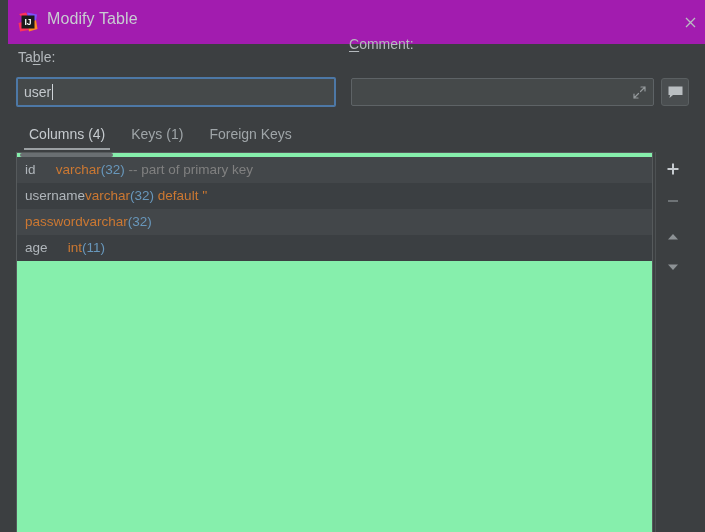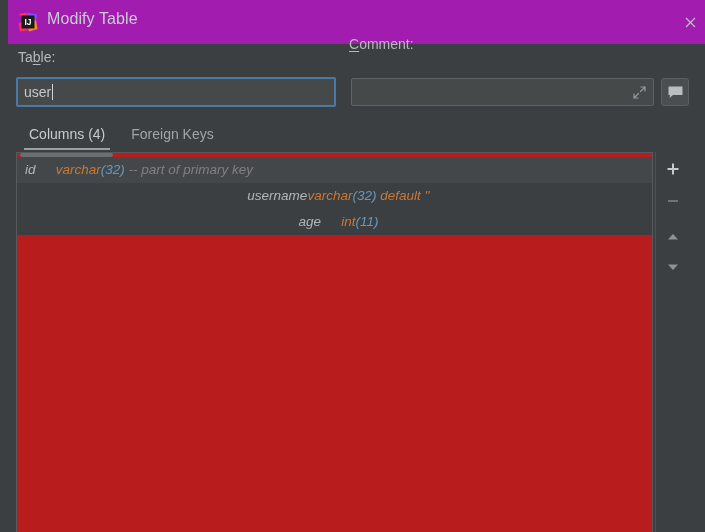--- a/index.html
+++ b/index.html
@@ -176,23 +176,22 @@
   
   .list-panel {
     position: absolute;
     left: 16px;
     top: 152px;
     width: 637px;
     height: 380px;
     box-sizing: border-box;
     border: 1px solid #565a5c;
     border-bottom: none;
-    background: #b91c1c;
+    background: #86efac;
     overflow: hidden;
-    font-style: italic;
   }
   .hscroll {
     position: absolute;
     left: 3px;
     top: 0px;
     width: 93px;
     height: 4px;
     background: #6a6f72;
     border-radius: 2px;
   }
@@ -205,21 +204,21 @@
   .row {
     height: 26px;
     line-height: 26px;
     padding-left: 8px;
     font-size: 13.5px;
     white-space: nowrap;
     cursor: default;
     overflow: hidden;
   }
   .row.odd  { background: #43474a; }
-  .row.even { background: #3b3f42; text-align: center; }
+  .row.even { background: #3b3f42; }
 
   .c-name    { color: #b0b6bb; }
   .c-name-hl { color: #cc7832; }
   .c-type    { color: #cc7832; }
   .c-len     { color: #6897bb; }
   .c-kw      { color: #cc7832; }
   .c-str     { color: #cc7832; }
   .c-comment { color: #808080; }
   .gap { display: inline-block; }
 
@@ -299,34 +298,38 @@
     <svg width="17" height="15" viewBox="0 0 17 15">
       <path d="M1.5 1.5 H15.5 V10 H6 L2.5 13 L3 10 H1.5 Z" fill="#b9bec1"></path>
     </svg>
   </div>
 
   <div class="tabs">
     <div class="tab active">
       <span>Columns (4)</span>
     </div>
     <div class="tab">
+      <span>Keys (1)</span>
+    </div>
+    <div class="tab">
       <span>Foreign Keys</span>
     </div>
   </div>
 
   <div class="list-panel">
 
     <div class="hscroll"></div>
 
     <div class="rows">
 
       <div class="row odd"><span class="c-name">id</span><span class="gap">  </span><span class="c-type">varchar</span><span class="c-len">(32)</span><span> </span><span class="c-comment">-- part of primary key</span></div>
 
       <div class="row even"><span class="c-name">username</span><span class="gap"> </span><span class="c-type">varchar</span><span class="c-len">(32)</span><span> </span><span class="c-kw">default</span><span> </span><span class="c-str">''</span></div>
 
+      <div class="row odd"><span class="c-name-hl">password</span><span class="gap"> </span><span class="c-type">varchar</span><span class="c-len">(32)</span></div>
 
       <div class="row even"><span class="c-name">age</span><span class="gap">  </span><span class="c-type">int</span><span class="c-len">(11)</span></div>
 
     </div>
   </div>
 
   <div class="side-toolbar">
 
     <div class="tb-btn tb-add">
       <svg width="16" height="16" viewBox="0 0 16 16">

